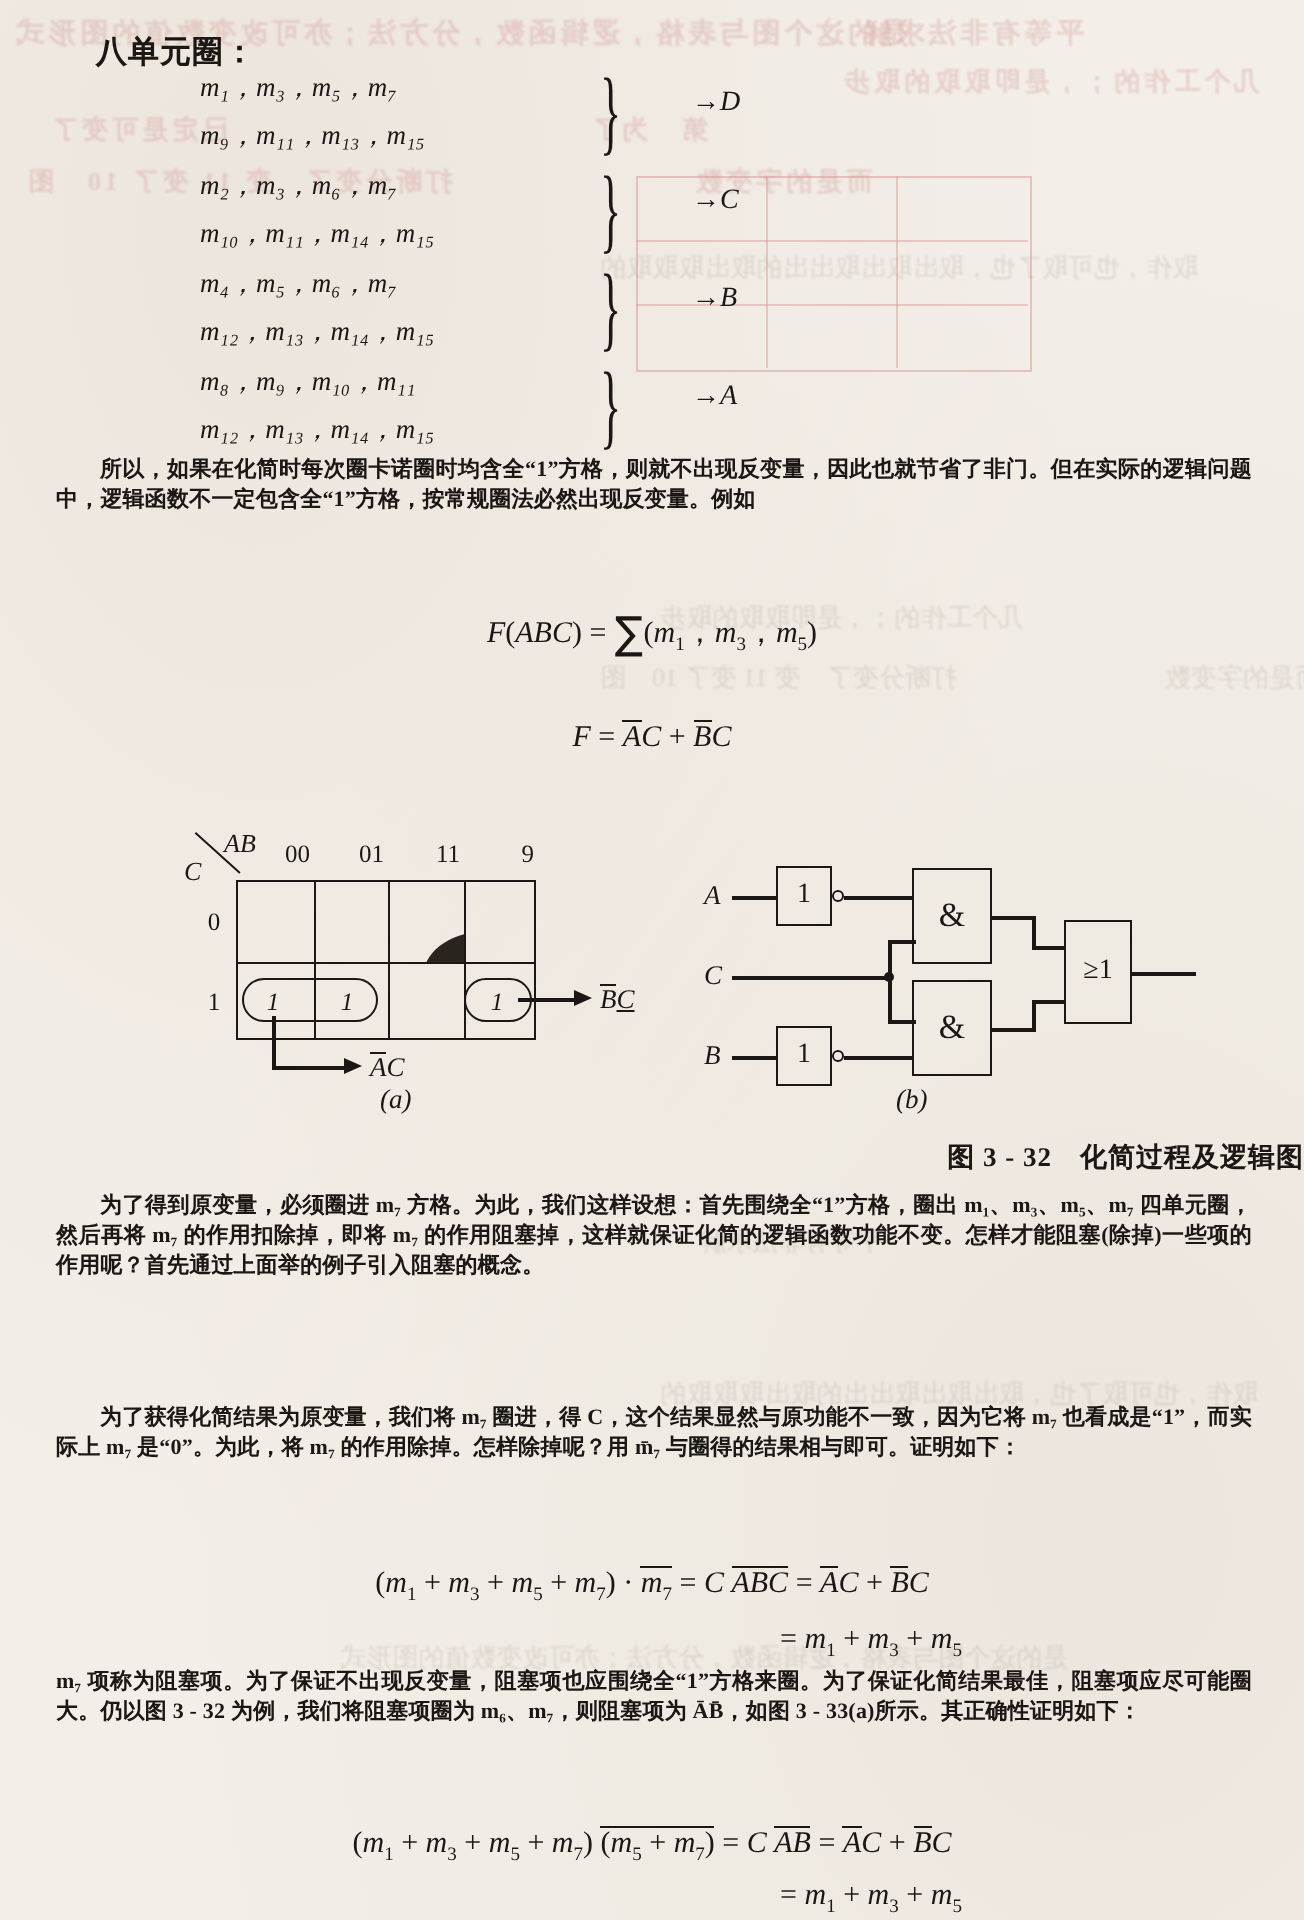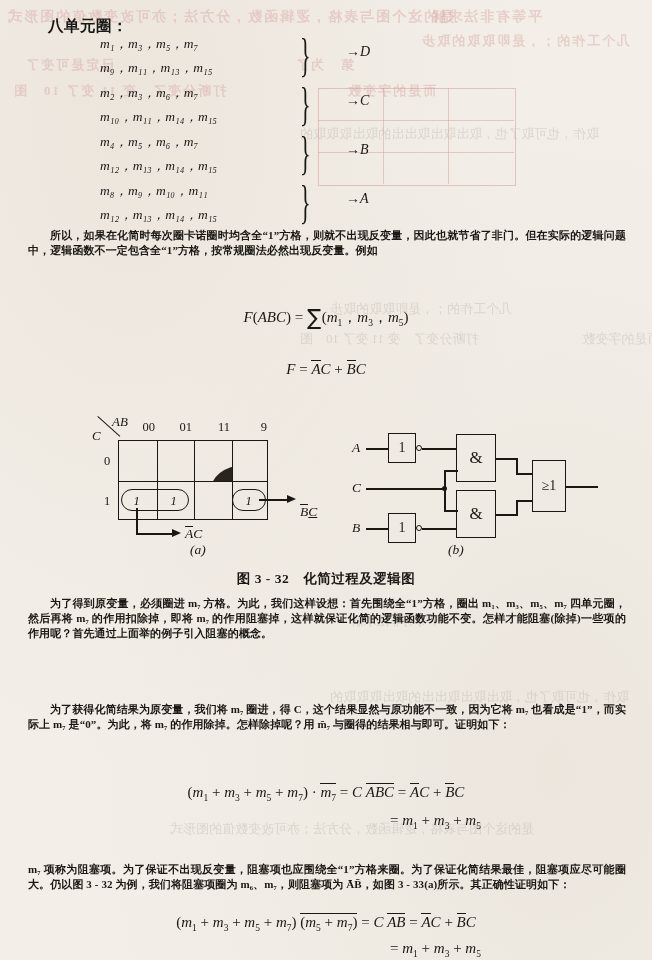--- a/index.html
+++ b/index.html
@@ -308,21 +308,21 @@
     font-style: italic;
   }
   .subfiglabel {
     position: absolute;
     font-size: 13.5px;
     font-style: italic;
   }
   .figcaption {
     position: absolute;
     width: 100%;
-    text-align: center;
+    text-align: right;
     font-size: 13.5px;
     font-weight: bold;
     letter-spacing: 0.5px;
   }
 </style>
 </head>
 <body>
 
 <div class="page">
 
@@ -424,21 +424,21 @@
 
     <div class="leader" style="left:88px; top:100px; width:1.5px; height:26px;"></div>
     <div class="leader" style="left:88px; top:125px; width:36px; height:1.5px;"></div>
     <div class="arrowhead" style="left:124px; top:121px;"></div>
     <div class="ktag" style="left:137px; top:118px;text-align:center;">
       <span class="ovl"><i class="v">A</i></span><i class="v">C</i>
     </div>
 
     <div class="leader" style="left:211px; top:91px; width:28px; height:1.5px;"></div>
     <div class="arrowhead" style="left:239px; top:87px;"></div>
-    <div class="ktag" style="left:252px; top:96px;text-decoration:underline;">
+    <div class="ktag" style="left:252px; top:84px;text-decoration:underline;">
       <span class="ovl"><i class="v">B</i></span><i class="v">C</i>
     </div>
 
     <div class="subfiglabel" style="left:142px; top:134px;">(a)</div>
   </div>
 
   <div class="circ">
 
     <div class="pinlabel" style="left:0px;  top:22px;">A</div>
     <div class="pinlabel" style="left:0px;  top:62px;">C</div>
@@ -501,21 +501,21 @@
     (<i class="v">m</i><sub>1</sub> + <i class="v">m</i><sub>3</sub> + <i class="v">m</i><sub>5</sub> + <i class="v">m</i><sub>7</sub>) ·
     <span class="ovl"><i class="v">m</i><sub>7</sub></span> =
     <i class="v">C</i> <span class="ovl"><i class="v">ABC</i></span> =
     <span class="ovl"><i class="v">A</i></span><i class="v">C</i> +
     <span class="ovl"><i class="v">B</i></span><i class="v">C</i>
   </div>
   <div class="eq-r" style="left:390px; top:812px;">
     = <i class="v">m</i><sub>1</sub> + <i class="v">m</i><sub>3</sub> + <i class="v">m</i><sub>5</sub>
   </div>
 
-  <div class="para" style="left:28px; top:862px; width:598px;">m₇ 项称为阻塞项。为了保证不出现反变量，阻塞项也应围绕全“1”方格来圈。为了保证化简结果最佳，阻塞项应尽可能圈大。仍以图 3 - 32 为例，我们将阻塞项圈为 m₆、m₇，则阻塞项为 ĀB̄，如图 3 - 33(a)所示。其正确性证明如下：</div>
+  <div class="para" style="left:28px; top:834px; width:598px;">m₇ 项称为阻塞项。为了保证不出现反变量，阻塞项也应围绕全“1”方格来圈。为了保证化简结果最佳，阻塞项应尽可能圈大。仍以图 3 - 32 为例，我们将阻塞项圈为 m₆、m₇，则阻塞项为 ĀB̄，如图 3 - 33(a)所示。其正确性证明如下：</div>
 
   <div class="eq" style="left:0; top:913px;">
     (<i class="v">m</i><sub>1</sub> + <i class="v">m</i><sub>3</sub> + <i class="v">m</i><sub>5</sub> + <i class="v">m</i><sub>7</sub>)
     <span class="ovl">(<i class="v">m</i><sub>5</sub> + <i class="v">m</i><sub>7</sub>)</span> =
     <i class="v">C</i> <span class="ovl"><i class="v">AB</i></span> =
     <span class="ovl"><i class="v">A</i></span><i class="v">C</i> +
     <span class="ovl"><i class="v">B</i></span><i class="v">C</i>
   </div>
   <div class="eq-r" style="left:390px; top:940px;">
     = <i class="v">m</i><sub>1</sub> + <i class="v">m</i><sub>3</sub> + <i class="v">m</i><sub>5</sub>

